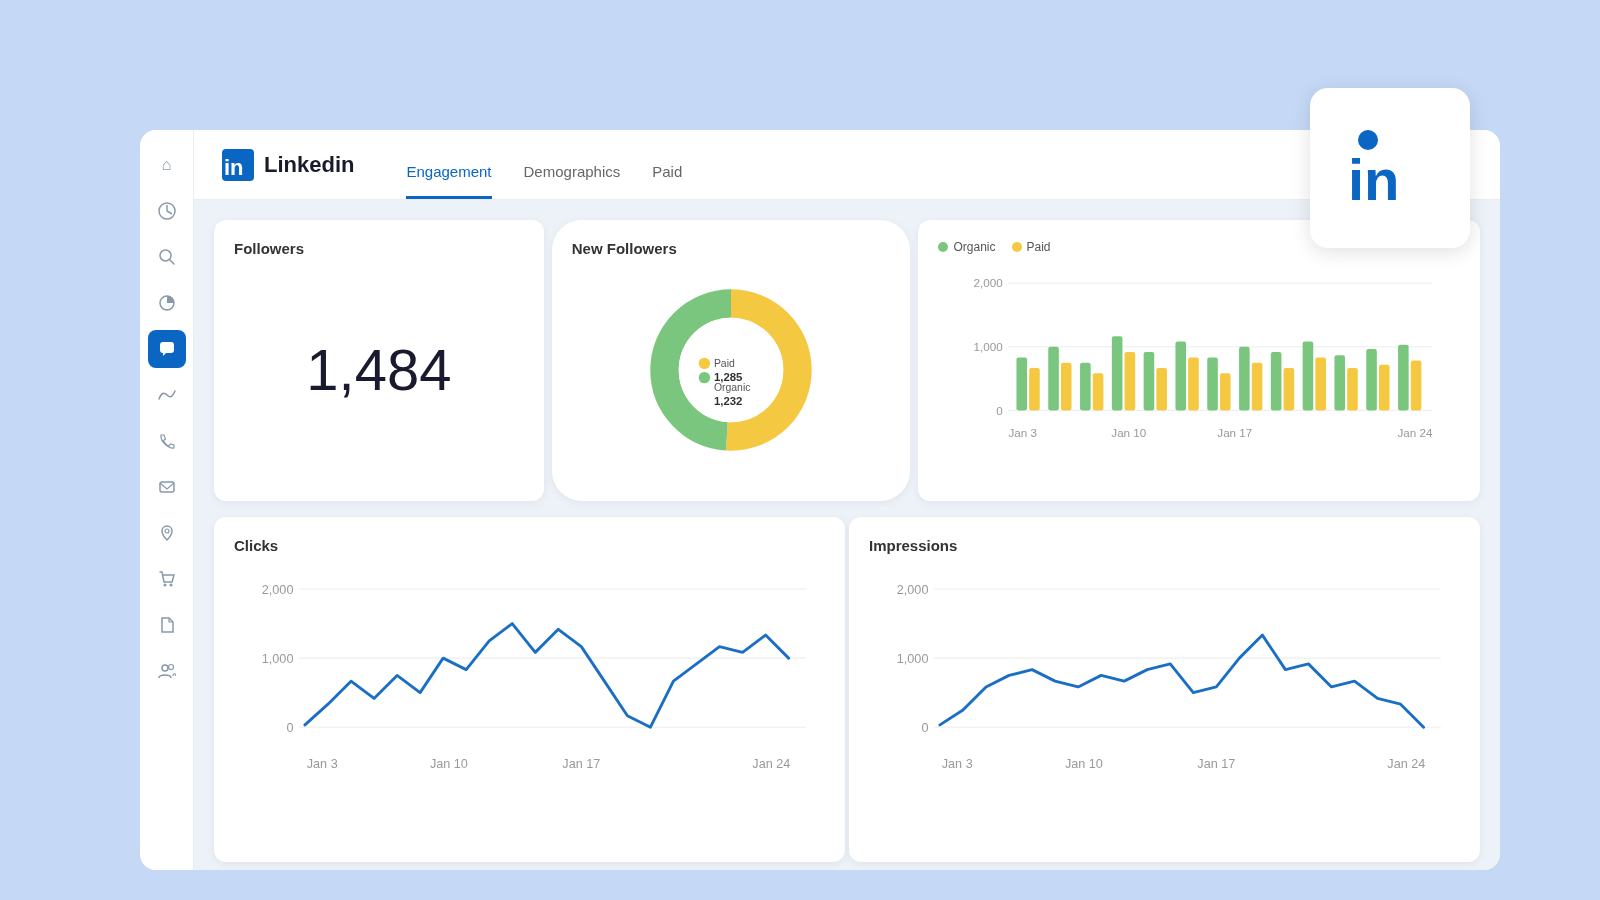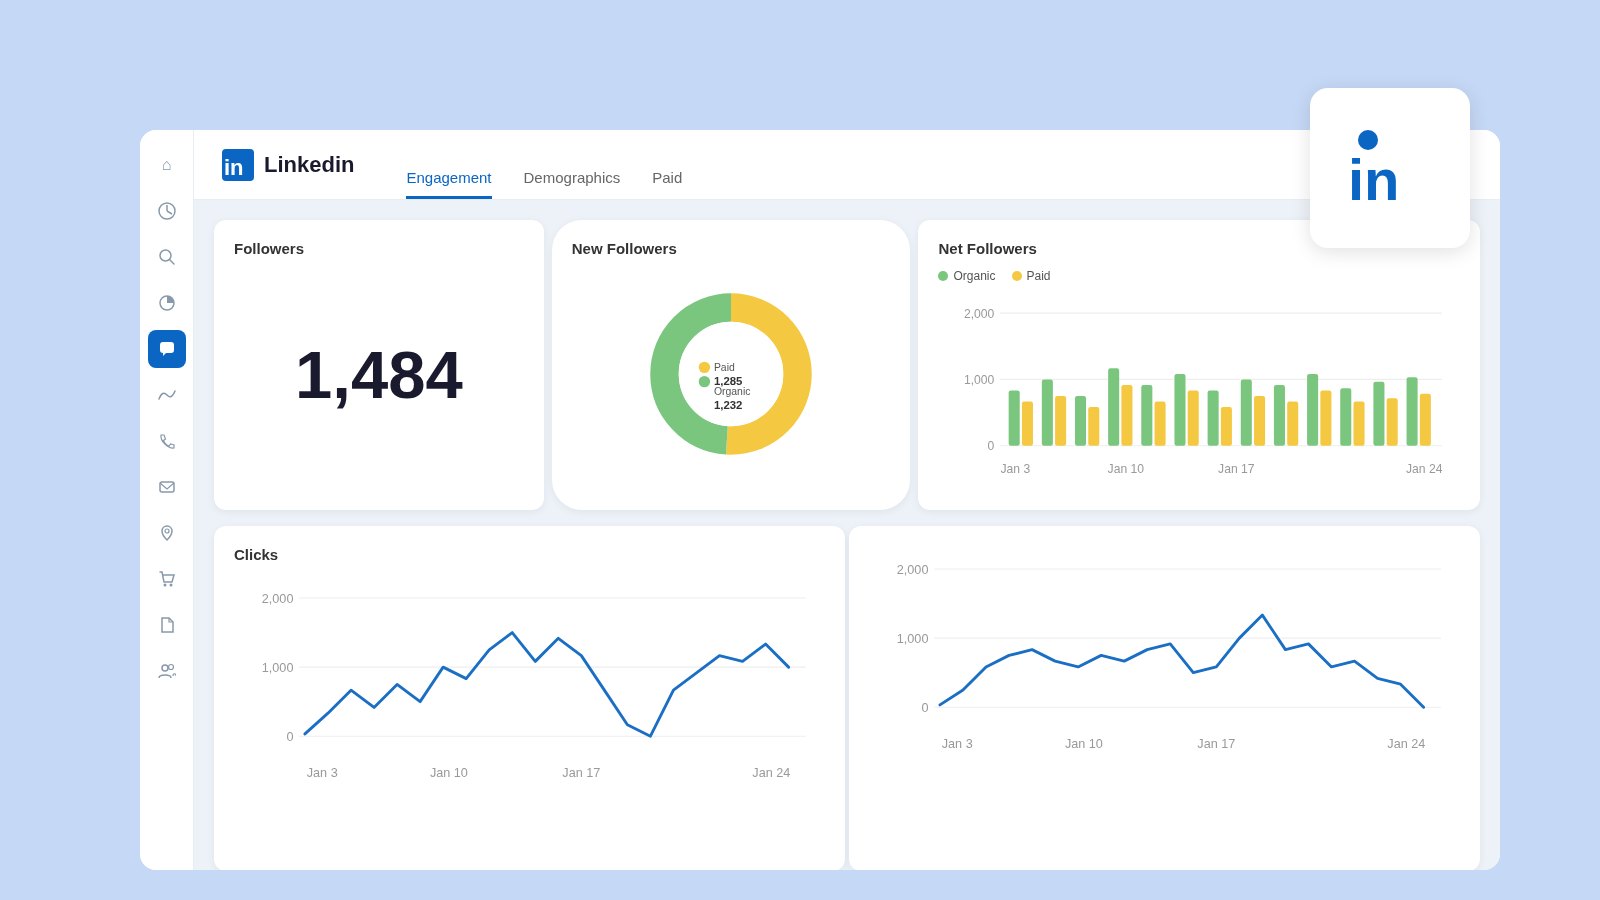--- a/index.html
+++ b/index.html
@@ -109,21 +109,21 @@
       display: flex;
       gap: 32px;
       height: 100%;
       align-items: flex-end;
       padding-bottom: 0;
     }
     .nav-tab {
       font-size: 15px;
       color: #666;
       cursor: pointer;
-      padding-bottom: 10px;
+      padding-bottom: 16px;
       border-bottom: 3px solid transparent;
       font-weight: 500;
     }
     .nav-tab.active {
       color: #0a66c2;
       border-bottom-color: #0a66c2;
     }
 
     
     .dashboard {
@@ -160,22 +160,22 @@
       font-weight: 600;
       color: #333;
       margin-bottom: 12px;
     }
 
     
     .followers-card {
       flex: 1;
     }
     .followers-number {
-      font-size: 67px;
-      font-weight: 700;
+      font-size: 58px;
+      font-weight: 400;
       color: #1a1a2e;
       display: flex;
       align-items: center;
       justify-content: center;
       height: calc(100% - 40px);
     }
 
     
     .new-followers-card {
       flex: 1.1;
@@ -375,21 +375,20 @@
               <text x="82" y="112" font-size="12" font-weight="700" fill="#333" font-family="Arial">1,285</text>
               <circle cx="72" cy="107" r="0" fill="none"></circle>
               <circle cx="72" cy="108" r="6" fill="#7bc67e"></circle>
               <text x="82" y="122" font-size="11" fill="#555" font-family="Arial">Organic</text>
               <text x="82" y="137" font-size="12" font-weight="700" fill="#333" font-family="Arial">1,232</text>
             </svg>
           </div>
         </div>
 
         <div class="card net-followers-card">
-          <div class="card-title">Net Followers</div>
           <div class="chart-legend">
             <div class="legend-item">
               <div class="legend-dot" style="background:#7bc67e;"></div>
               <span>Organic</span>
             </div>
             <div class="legend-item">
               <div class="legend-dot" style="background:#f5c842;"></div>
               <span>Paid</span>
             </div>
           </div>
@@ -472,20 +471,21 @@
 
               <text x="70" y="175" text-anchor="middle" font-size="11" fill="#999">Jan 3</text>
               <text x="180" y="175" text-anchor="middle" font-size="11" fill="#999">Jan 10</text>
               <text x="295" y="175" text-anchor="middle" font-size="11" fill="#999">Jan 17</text>
               <text x="460" y="175" text-anchor="middle" font-size="11" fill="#999">Jan 24</text>
             </svg>
           </div>
         </div>
 
         <div class="card impressions-card">
+          <div class="card-title">Impressions</div>
           <div class="line-chart-container">
             <svg width="100%" height="100%" viewBox="0 0 500 230">
 
               <line x1="50" y1="20" x2="490" y2="20" stroke="#eee" stroke-width="1"></line>
               <line x1="50" y1="80" x2="490" y2="80" stroke="#eee" stroke-width="1"></line>
               <line x1="50" y1="140" x2="490" y2="140" stroke="#eee" stroke-width="1"></line>
 
               <text x="45" y="24" text-anchor="end" font-size="11" fill="#999">2,000</text>
               <text x="45" y="84" text-anchor="end" font-size="11" fill="#999">1,000</text>
               <text x="45" y="144" text-anchor="end" font-size="11" fill="#999">0</text>

